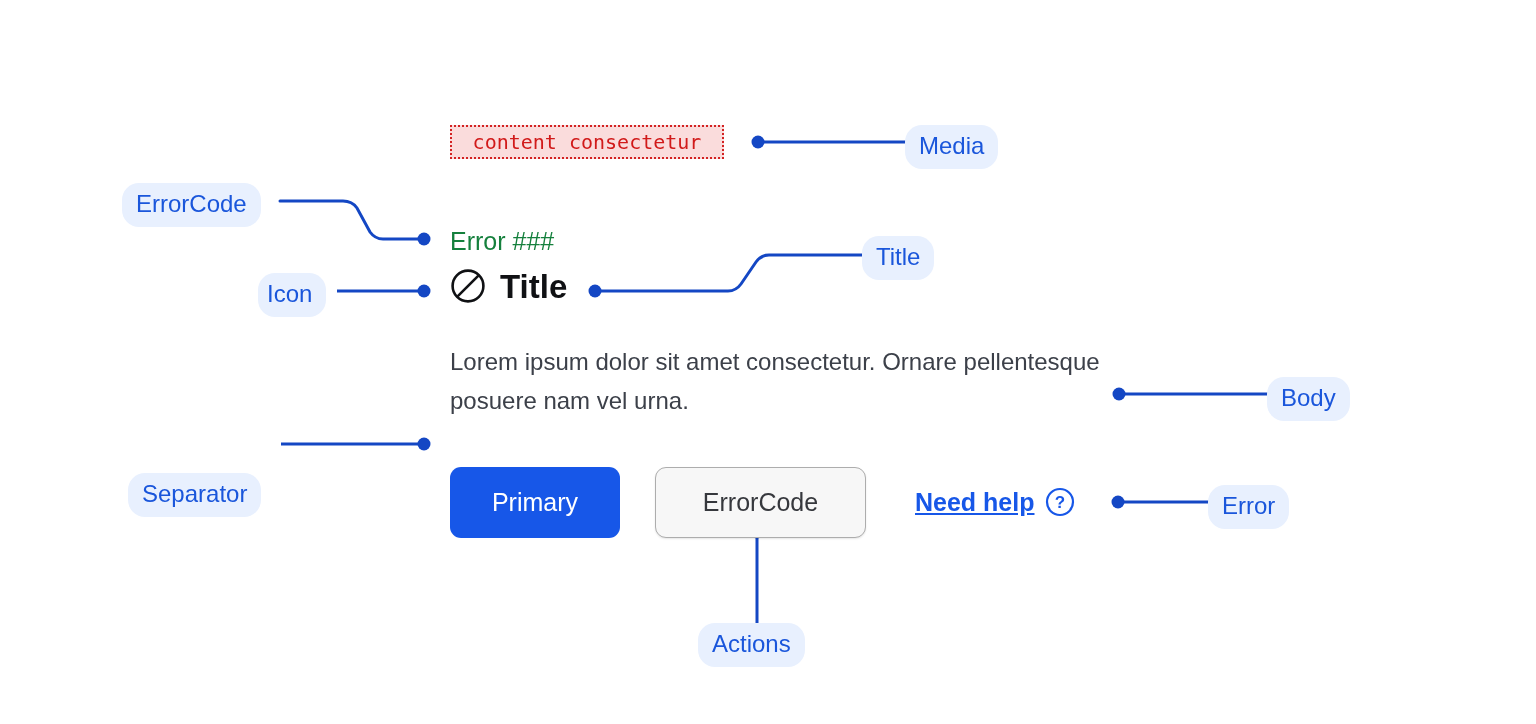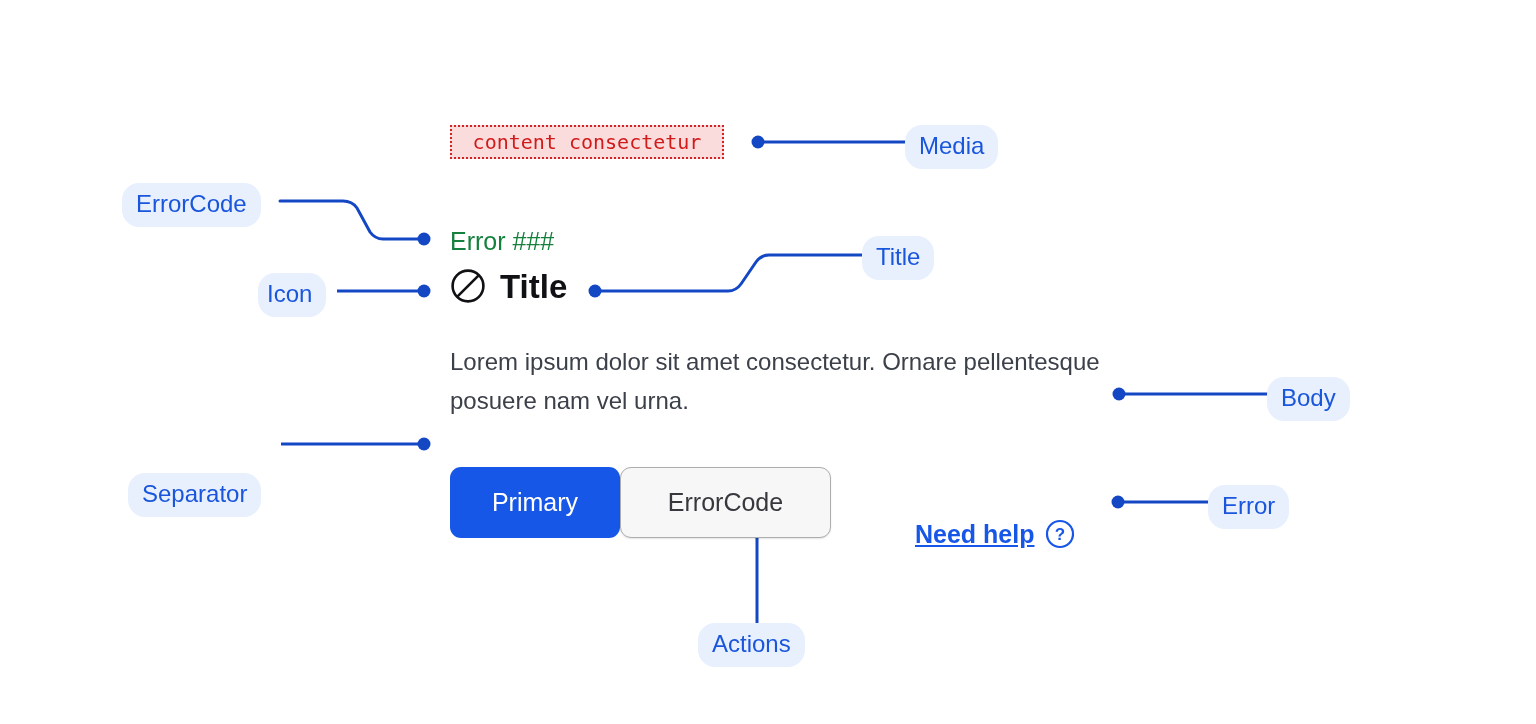--- a/index.html
+++ b/index.html
@@ -106,20 +106,21 @@
     line-height: 39px;
     color: #3c4049;
   }
 
   .actions-row {
     position: absolute;
     left: 450px;
     top: 467px;
     display: flex;
     align-items: center;
+    gap: 35px;
   }
 
   .btn {
     box-sizing: border-box;
     height: 71px;
     border-radius: 11px;
     font-size: 25px;
     font-family: "Liberation Sans", sans-serif;
     display: inline-flex;
     align-items: center;
@@ -145,21 +146,20 @@
     left: 915px;
     top: 487px;
     display: flex;
     align-items: center;
     gap: 11px;
     color: #1757e8;
     font-size: 25px;
     font-weight: bold;
     cursor: pointer;
     white-space: nowrap;
-    margin-top: 32px;
   }
   .help-icon {
     width: 30px;
     height: 30px;
     display: block;
   }
 </style>
 </head>
 <body>
 

